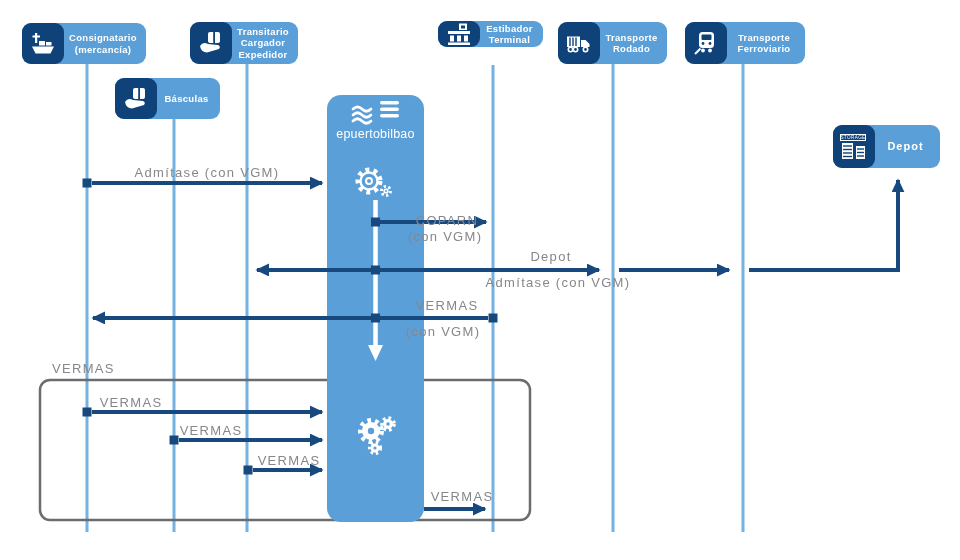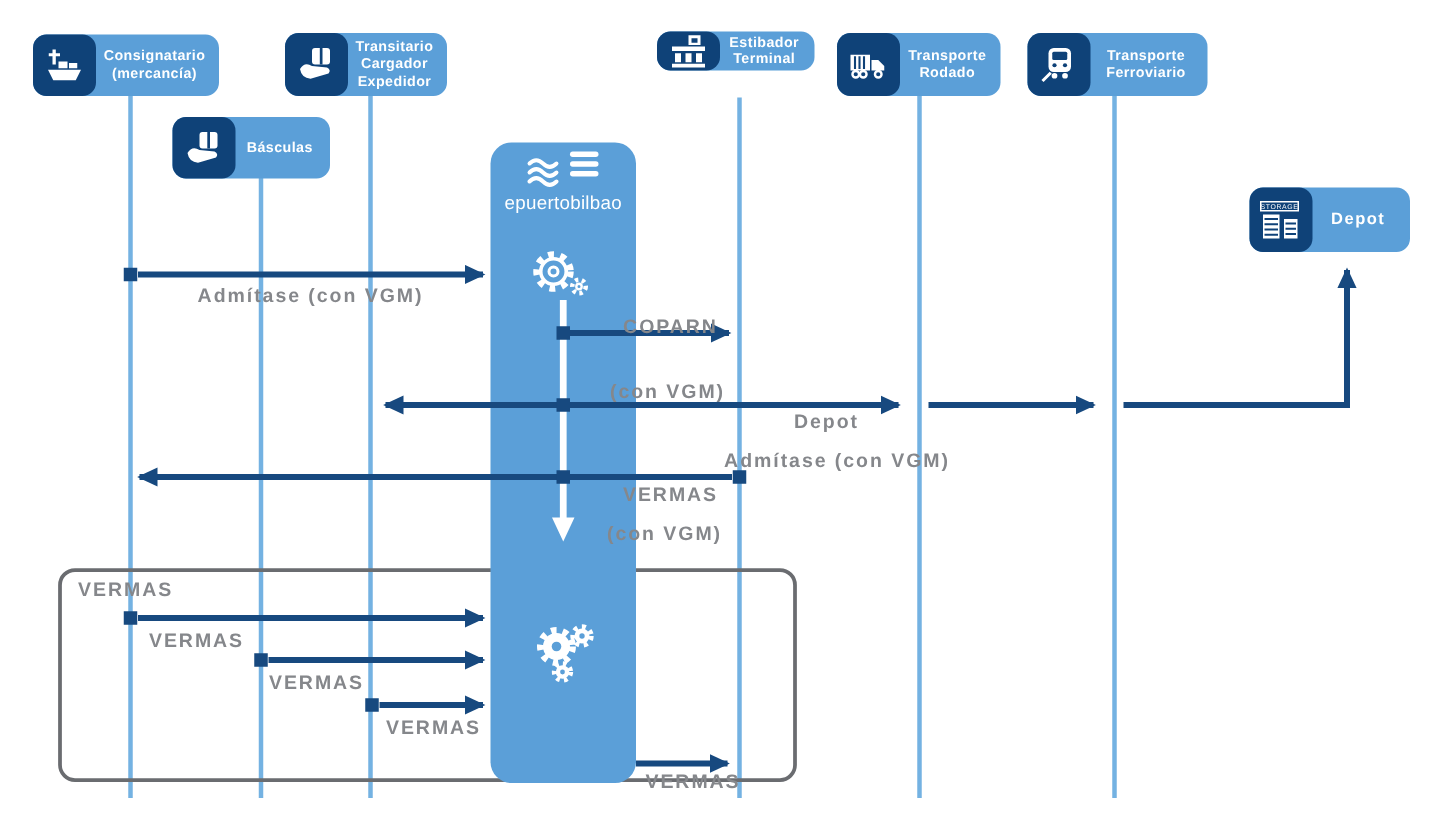--- a/index.html
+++ b/index.html
@@ -6,21 +6,21 @@
     --box-blue:#5b9fd8; --tile-navy:#0f4278; --arrow-navy:#17497f;
     --lifeline-blue:#74b2e2; --bar-blue:#5b9fd8; --label-grey:#85878b;
     --group-grey:#6a6c70; --white:#ffffff;
   }
   html,body{margin:0;padding:0;background:#fff;}
   .stage{position:relative;width:960px;height:560px;background:#fff;overflow:hidden;
          font-family:"Liberation Sans", sans-serif;}
   .layer{position:absolute;left:0;top:0;}
   
   .msg{position:absolute;color:var(--label-grey);font-size:13px;letter-spacing:1.3px;
-       white-space:nowrap;transform:translateX(-50%);font-weight:700;margin-top:24px;}
+       white-space:nowrap;transform:translateX(-50%);font-weight:400;}
   .msg-left{transform:none;}
   
   .actor{position:absolute;background:var(--box-blue);border-radius:9px;
          display:flex;align-items:center;justify-content:center;}
   .tile{position:absolute;left:0;top:0;bottom:0;width:42px;background:var(--tile-navy);
         border-radius:9px;display:flex;align-items:center;justify-content:center;}
   .actor-label{margin-left:38px;flex:1;color:#fff;font-weight:bold;font-size:9.5px;
         line-height:1.18;letter-spacing:.3px;text-align:center;white-space:pre-line;}
   .actor-label.big{font-size:11px;letter-spacing:1px;}
   
@@ -240,21 +240,21 @@
           <line x1="18" y1="16" x2="25" y2="16"></line>
           <line x1="18" y1="19.5" x2="25" y2="19.5"></line>
           <line x1="18" y1="23" x2="25" y2="23"></line>
         </g>
       </svg>
     </div>
     <div class="actor-label big">Depot</div>
   </div>
 
   <div class="msg" style="left:207px;top:165px;">Admítase (con VGM)</div>
-  <div class="msg" style="left:447px;top:186px;text-align:right;">COPARN</div>
+  <div class="msg" style="left:447px;top:213px;text-align:right;">COPARN</div>
   <div class="msg" style="left:445px;top:229px;">(con VGM)</div>
   <div class="msg" style="left:551px;top:249px;">Depot</div>
   <div class="msg" style="left:558px;top:275px;">Admítase (con VGM)</div>
   <div class="msg" style="left:447px;top:298px;">VERMAS</div>
   <div class="msg" style="left:443px;top:324px;">(con VGM)</div>
   <div class="msg msg-left" style="left:52px;top:361px;">VERMAS</div>
   <div class="msg" style="left:131px;top:395px;">VERMAS</div>
   <div class="msg" style="left:211px;top:423px;">VERMAS</div>
   <div class="msg" style="left:289px;top:453px;">VERMAS</div>
   <div class="msg" style="left:462px;top:489px;">VERMAS</div>

